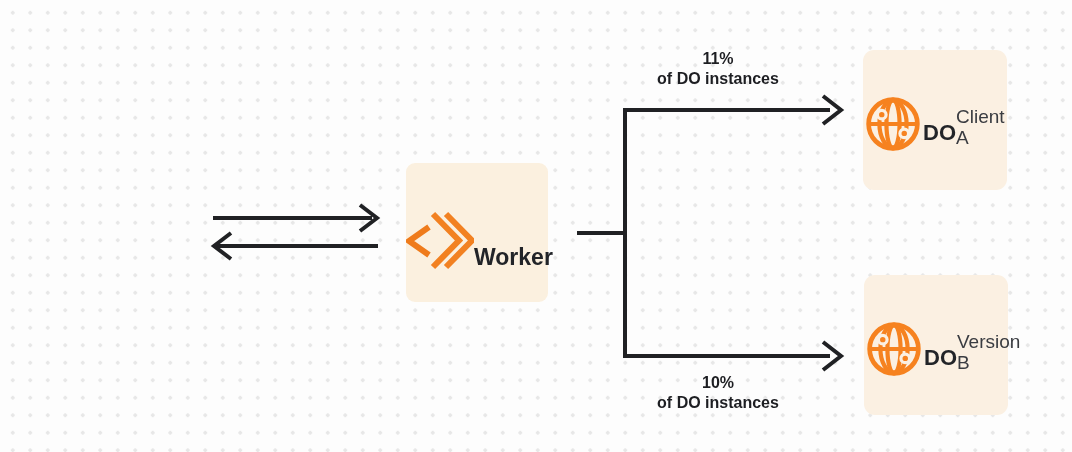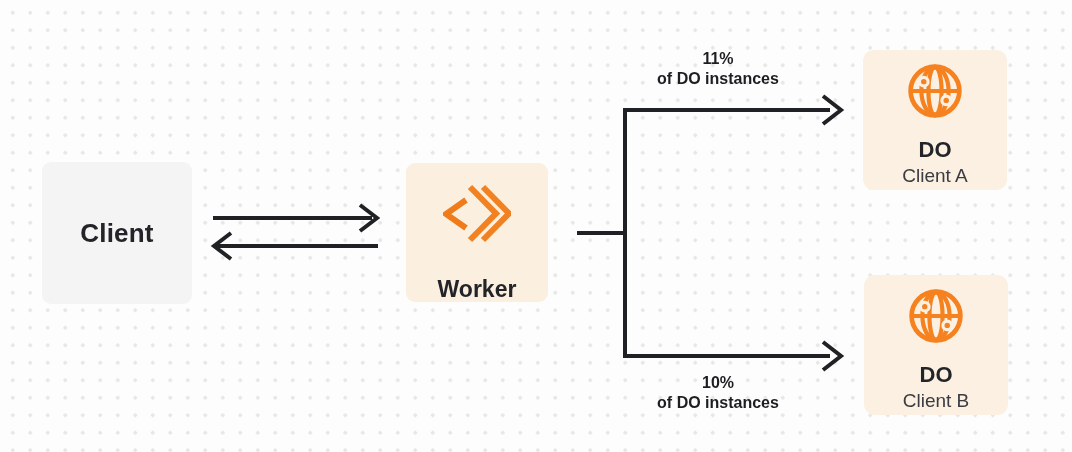--- a/index.html
+++ b/index.html
@@ -8,21 +8,21 @@
     width:1072px;height:452px;
     overflow:hidden;
     font-family:"Liberation Sans", sans-serif;
     background-color:#fdfdfd;
     background-image:radial-gradient(circle, #e7e7e7 1.7px, transparent 1.9px);
     background-size:17.5px 17.5px;
     background-position:4px 4px;
   }
   .node{
     position:absolute;
-    display:flex;flex-direction:column;
+    display:flex;flex-direction:row;
     align-items:center;justify-content:center;
     box-sizing:border-box;
   }
   .node-client{
     left:42px;top:162px;width:150px;height:142px;
     background:#f4f4f5;border-radius:9px;
   }
   .node-client .node-label{
     font-size:26px;font-weight:bold;color:#222428;letter-spacing:.2px;
   }
@@ -75,23 +75,20 @@
       <path d="M625,356 H830"></path>
     </g>
     <g>
       <path d="M823,96 L841,110 L823,124" stroke-linejoin="miter"></path>
     </g>
     <g>
       <path d="M823,342 L841,356 L823,370" stroke-linejoin="miter"></path>
     </g>
   </svg>
 
-  <div class="node node-client">
-    <span class="node-label">Client</span>
-  </div>
 
   <div class="node node-worker">
     <span>
       <svg width="68" height="60" viewBox="0 0 68 60" fill="none" stroke="#f28121" stroke-width="6" stroke-linejoin="miter" stroke-linecap="butt">
         <path d="M23,16 L3,30 L23,44" stroke="#ef7b1b"></path>
         <path d="M27,3 L53,29.5 L27,56"></path>
         <path d="M40,3 L66,29.5 L40,56"></path>
       </svg>
     </span>
     <span class="node-label">Worker</span>
@@ -127,16 +124,16 @@
       <svg width="60" height="60" viewBox="0 0 64 64" fill="none" stroke="#f6821f" stroke-width="5">
         <circle cx="32" cy="32" r="26"></circle>
         <ellipse cx="32" cy="32" rx="7" ry="26" stroke-width="4.5"></ellipse>
         <ellipse cx="32" cy="32" rx="14.5" ry="25" stroke-width="4.5"></ellipse>
         <path d="M6,32 H58" stroke-width="4.5"></path>
         <circle cx="20" cy="22" r="4.6" fill="#f6821f" stroke="#fbf0e2" stroke-width="3.4"></circle>
         <circle cx="44" cy="42" r="4.6" fill="#f6821f" stroke="#fbf0e2" stroke-width="3.4"></circle>
       </svg>
     </span>
     <span class="node-title">DO</span>
-    <span class="node-subtitle">Client B</span>
+    <span class="node-subtitle">Version B</span>
   </div>
 
 </div>
 
 </body></html>

